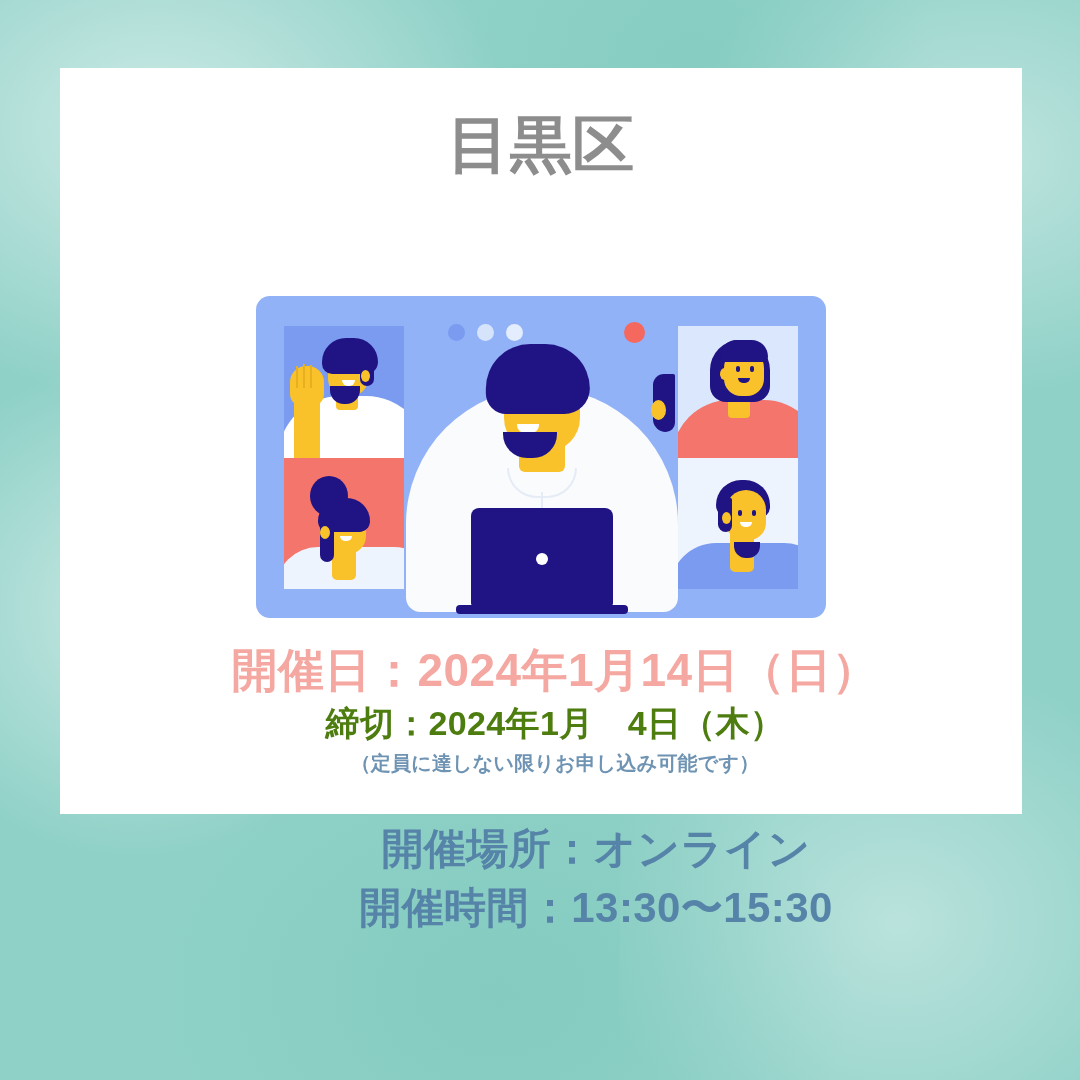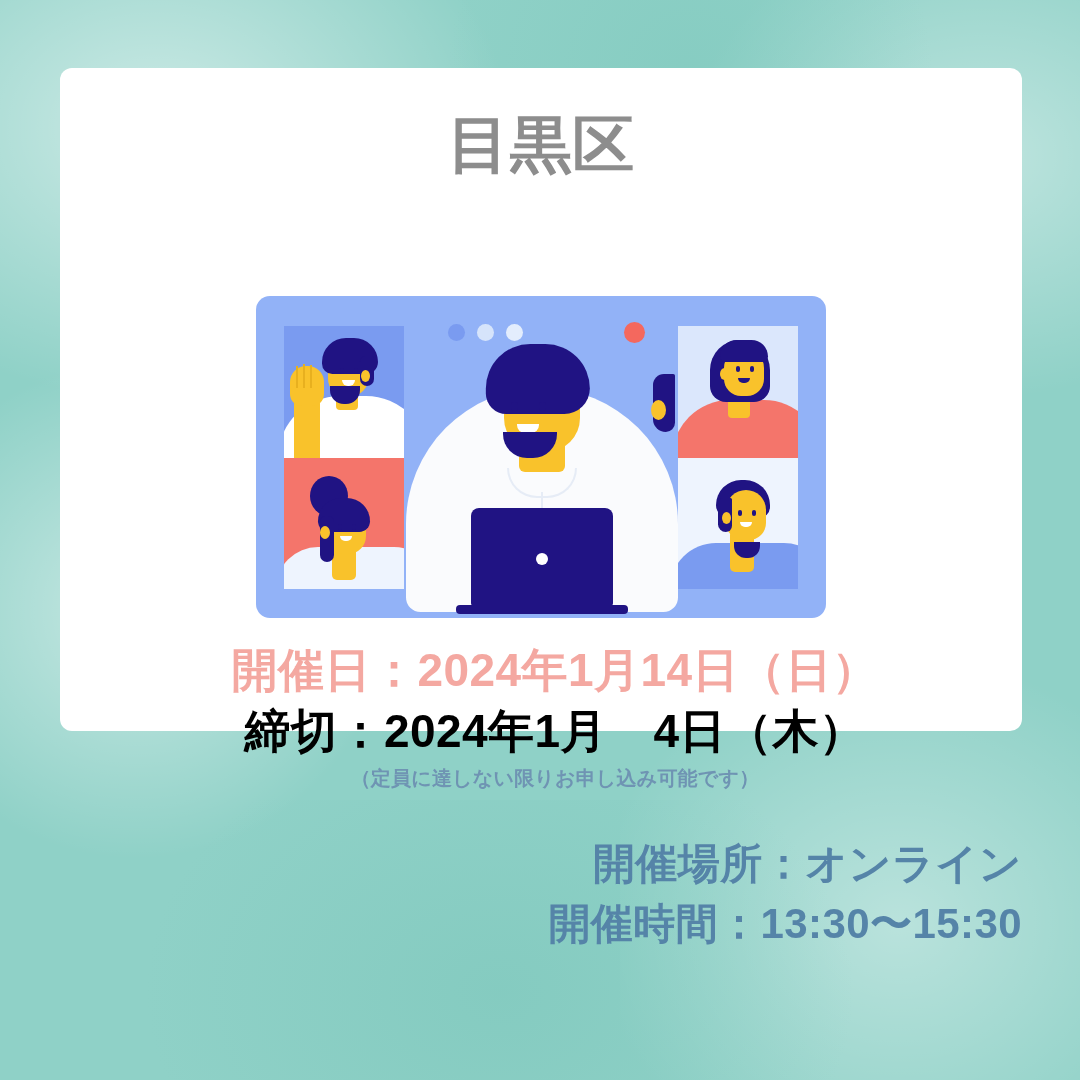--- a/index.html
+++ b/index.html
@@ -23,23 +23,22 @@
       background:radial-gradient(ellipse at 55% 50%, rgba(255,255,255,.50) 0%, rgba(255,255,255,0) 63%);}
   .w4{right:-160px;bottom:-140px;width:620px;height:540px;
       background:radial-gradient(ellipse at 45% 45%, rgba(255,255,255,.38) 0%, rgba(255,255,255,0) 64%);}
   .w5{left:120px;bottom:-200px;width:760px;height:480px;
       background:radial-gradient(ellipse at 50% 40%, rgba(120,196,184,.45) 0%, rgba(120,196,184,0) 66%);}
   .w6{left:430px;top:-180px;width:520px;height:420px;
       background:radial-gradient(ellipse at 50% 60%, rgba(122,198,186,.40) 0%, rgba(122,198,186,0) 66%);}
 
   
   #card{
-    position:absolute;left:60px;top:68px;width:962px;height:663px;
+    position:absolute;left:60px;top:68px;width:962px;height:746px;
     background:#ffffff;
-    border-radius:12px;
   }
 
   
   .heading{
     position:absolute;left:0;right:0;top:40px;
     text-align:center;
     color:#8d8d8d;
     font-weight:bold;
     line-height:1.18;
     letter-spacing:.02em;
@@ -108,23 +107,23 @@
   .laptop{
     position:absolute;left:50%;transform:translateX(-50%);bottom:12px;
     width:142px;height:98px;background:#201383;border-radius:8px 8px 3px 3px;
   }
   .laptop-logo{position:absolute;left:50%;top:52%;transform:translate(-50%,-50%);width:12px;height:12px;background:#ffffff;border-radius:50%;}
   .laptop-base{position:absolute;left:50%;transform:translateX(-50%);bottom:4px;width:172px;height:9px;background:#201383;border-radius:4px;}
 
   
   .info{position:absolute;left:0;right:0;top:572px;text-align:center;margin-left:28px;}
   .line-date{font-size:46px;font-weight:bold;color:#f4a8a1;letter-spacing:.01em;line-height:1.32;}
-  .line-deadline{font-size:46px;font-weight:bold;color:#000000;letter-spacing:.01em;line-height:1.32;}
+  .line-deadline{font-size:34px;font-weight:bold;color:#4d7c0f;letter-spacing:.01em;line-height:1.32;}
   .line-note{font-size:20px;font-weight:bold;color:#6f94b3;margin-top:4px;letter-spacing:.01em;}
-  .block2{margin-top:42px;text-align:right;padding-left:82px;}
+  .block2{margin-top:42px;text-align:center;padding-left:82px;}
   .line-place,.line-time{font-size:42px;font-weight:bold;color:#5584a8;line-height:1.42;letter-spacing:.01em;}
 </style>
 </head>
 <body>
 
 <div id="poster">
   <div class="wash w1"></div>
   <div class="wash w2"></div>
   <div class="wash w3"></div>
   <div class="wash w4"></div>

